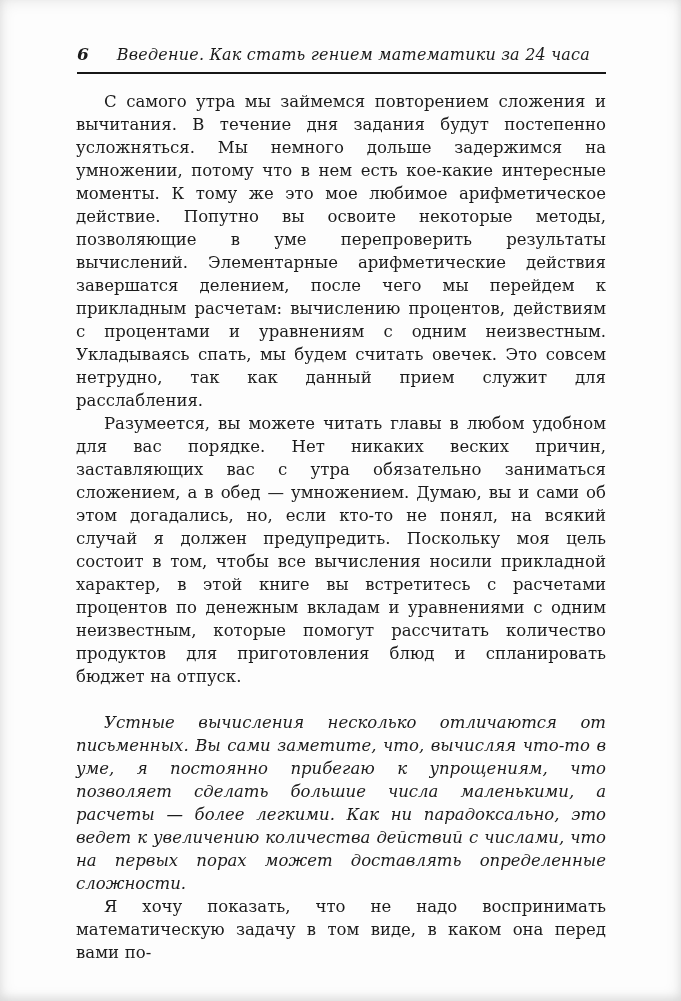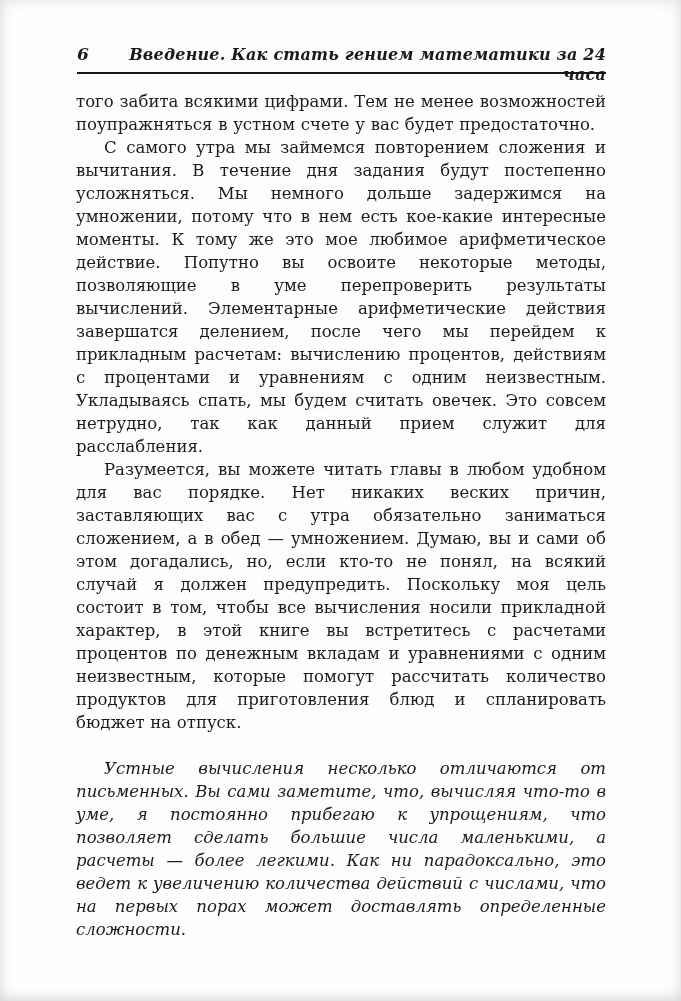--- a/index.html
+++ b/index.html
@@ -28,23 +28,22 @@
     font-size: 16px;
     line-height: 20px;
   }
   .page-number {
     font-weight: bold;
     font-size: 17px;
     margin-right: 12px;
   }
   .running-title {
     flex: 1;
-    text-align: right;
+    text-align: center;
     letter-spacing: 0.2px;
-    font-weight: bold;
   }
   .header-rule {
     position: absolute;
     top: 72px;
     left: 77px;
     right: 75px;
     height: 2px;
     background: #171717;
   }
   .page-body {
@@ -77,19 +76,19 @@
 <div class="page">
 
   <header class="page-header">
     <span class="page-number">6</span>
     <span class="running-title">Введение. Как стать гением математики за 24 часа</span>
   </header>
 
   <div class="header-rule"></div>
 
   <main class="page-body">
-    <p class="para no-indent">того забита всякими цифрами. Тем не менее возможностей поупражняться в устном счете у вас будет предостаточно.</p>
     <p class="para">С самого утра мы займемся повторением сложения и вычитания. В течение дня задания будут постепенно усложняться. Мы немного дольше задержимся на умножении, потому что в нем есть кое-какие интересные моменты. К тому же это мое любимое арифметическое действие. Попутно вы освоите некоторые методы, позволяющие в уме перепроверить результаты вычислений. Элементарные арифметические действия завершатся делением, после чего мы перейдем к прикладным расчетам: вычислению процентов, действиям с процентами и уравнениям с одним неизвестным. Укладываясь спать, мы будем считать овечек. Это совсем нетрудно, так как данный прием служит для расслабления.</p>
     <p class="para">Разумеется, вы можете читать главы в любом удобном для вас порядке. Нет никаких веских причин, заставляющих вас с утра обязательно заниматься сложением, а в обед — умножением. Думаю, вы и сами об этом догадались, но, если кто-то не понял, на всякий случай я должен предупредить. Поскольку моя цель состоит в том, чтобы все вычисления носили прикладной характер, в этой книге вы встретитесь с расчетами процентов по денежным вкладам и уравнениями с одним неизвестным, которые помогут рассчитать количество продуктов для приготовления блюд и спланировать бюджет на отпуск.</p>
     <p class="para section-break">Устные вычисления несколько отличаются от письменных. Вы сами заметите, что, вычисляя что-то в уме, я постоянно прибегаю к упрощениям, что позволяет сделать большие числа маленькими, а расчеты — более легкими. Как ни парадоксально, это ведет к увеличению количества действий с числами, что на первых порах может доставлять определенные сложности.</p>
+    <p class="para">Я хочу показать, что не надо воспринимать математическую задачу в том виде, в каком она перед вами по-</p>
   </main>
 
 </div>
 
 </body></html>

